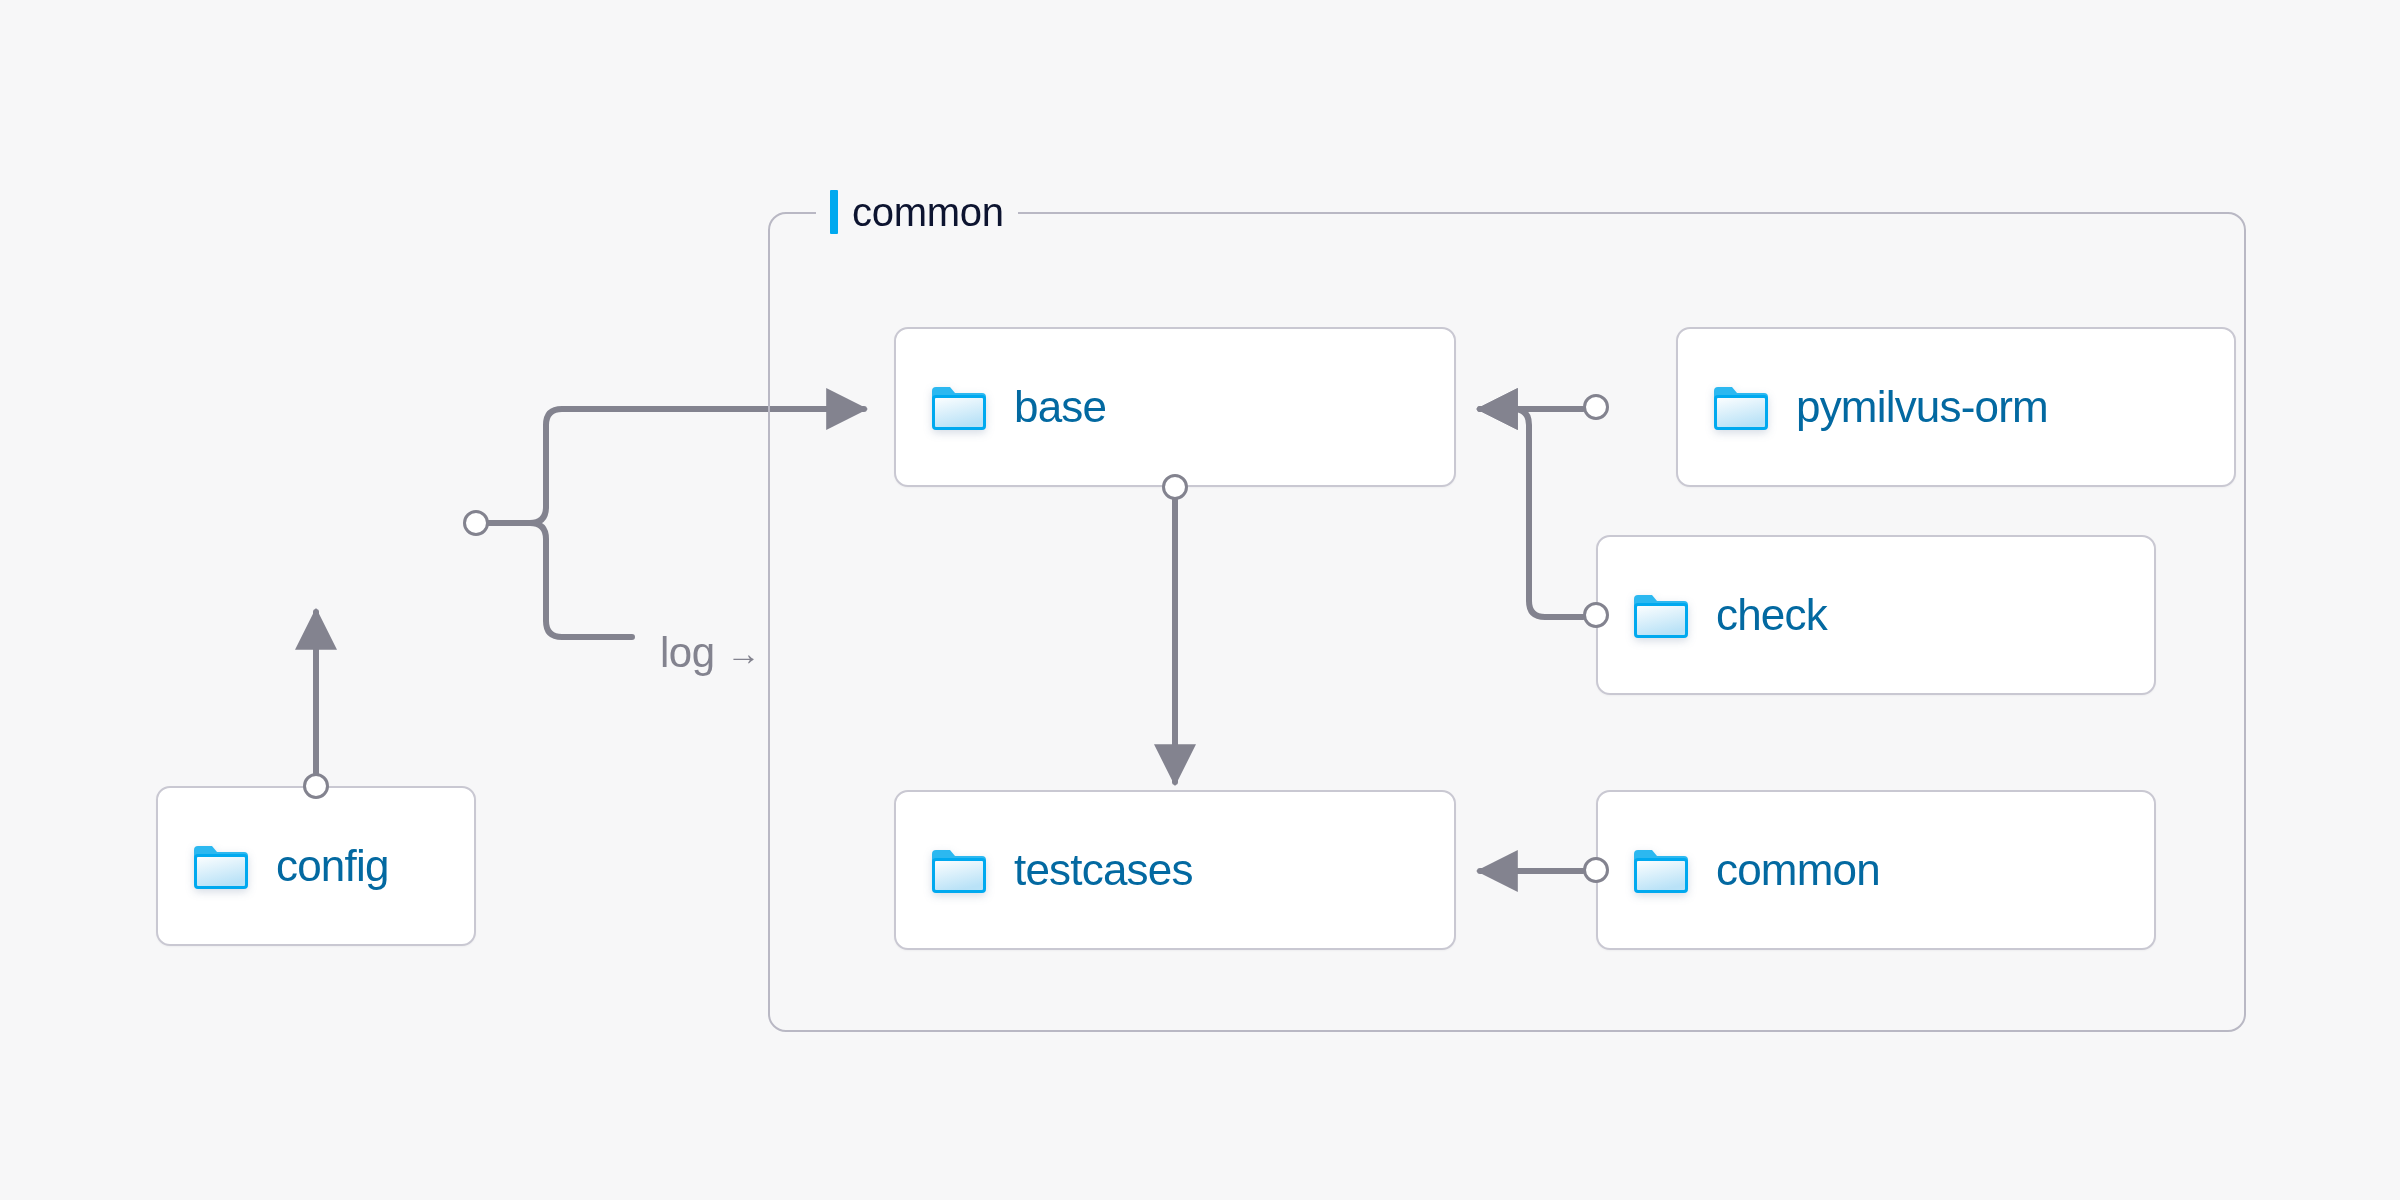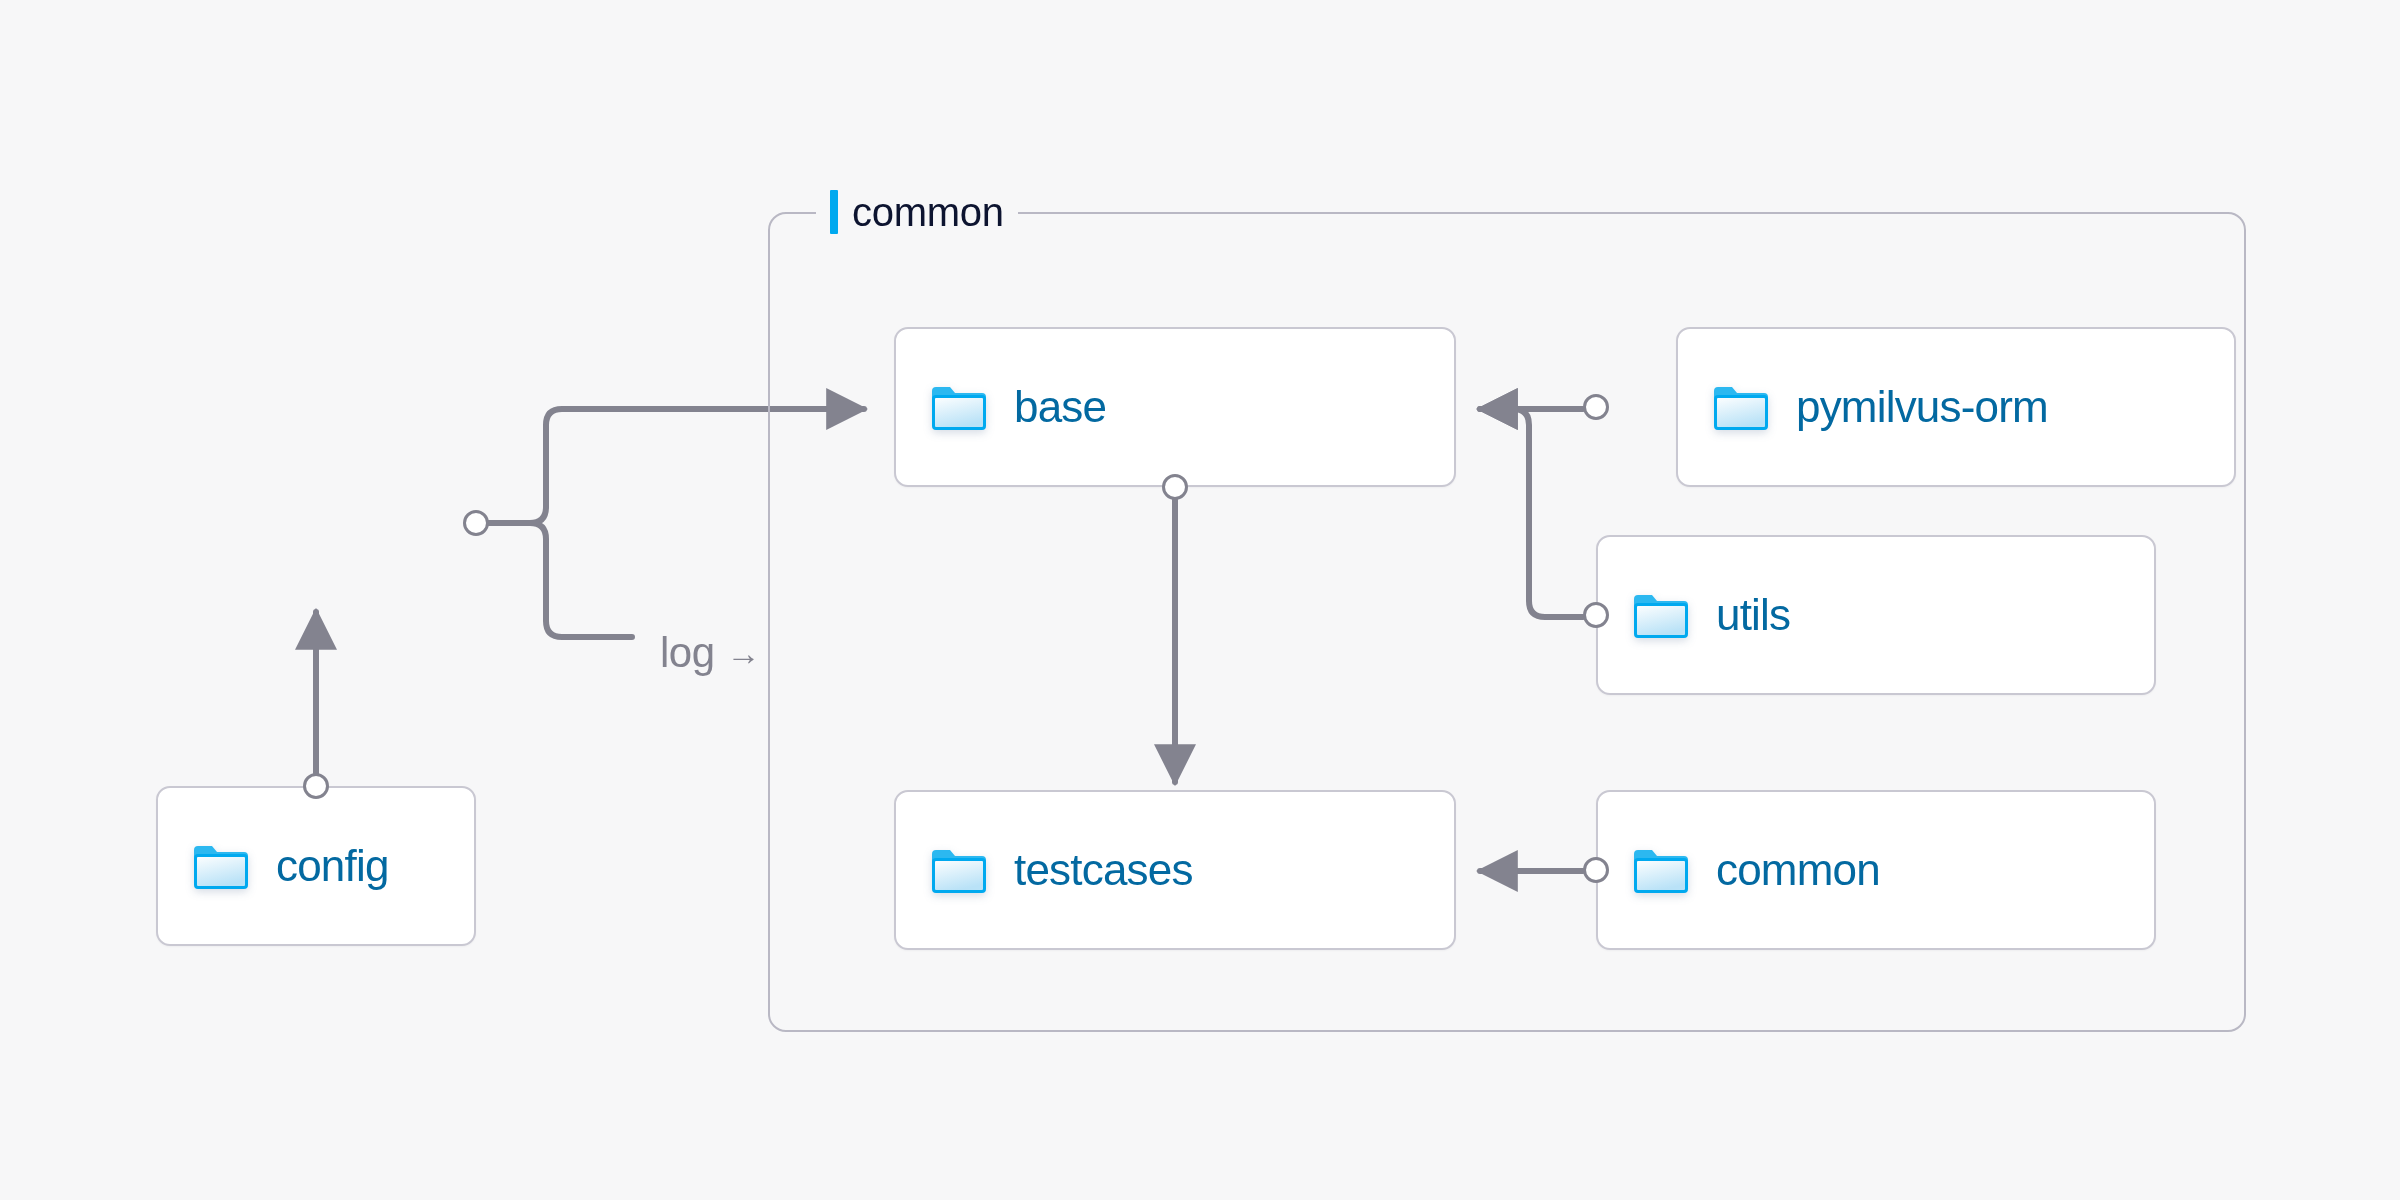--- a/index.html
+++ b/index.html
@@ -226,21 +226,21 @@
         <span class="folder"><svg viewBox="0 0 58 48" width="58" height="48">
             <defs>
               <linearGradient id="fg6" x1="0" y1="0" x2="0.35" y2="1">
                 <stop offset="0%" stop-color="#ffffff"></stop>
                 <stop offset="100%" stop-color="#b9e2f7"></stop>
               </linearGradient>
             </defs>
             <path d="M2 8 Q2 4 6 4 L20 4 L25 10 L52 10 Q56 10 56 14 L56 17 L2 17 Z" fill="#2cb8f0"></path>
             <rect x="3.5" y="13.5" width="51" height="32" rx="2.5" fill="url(#fg6)" stroke="#00a9ef" stroke-width="3"></rect>
           </svg></span>
-        <span class="label">utils</span>
+        <span class="label">check</span>
       </div>
     </div>
     <div class="port" style="left: 1583px; top: 602px;"></div>
     <div class="node" id="node-common" style="left: 1596px; top: 790px; width: 560px; height: 160px;">
       <div class="inner">
         <span class="folder"><svg viewBox="0 0 58 48" width="58" height="48">
             <defs>
               <linearGradient id="fg7" x1="0" y1="0" x2="0.35" y2="1">
                 <stop offset="0%" stop-color="#ffffff"></stop>
                 <stop offset="100%" stop-color="#b9e2f7"></stop>

